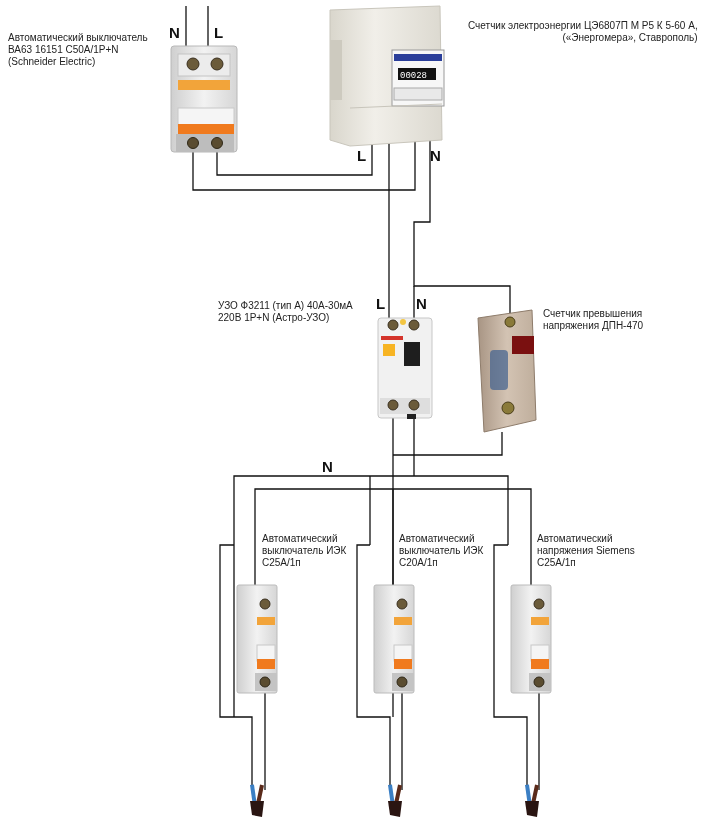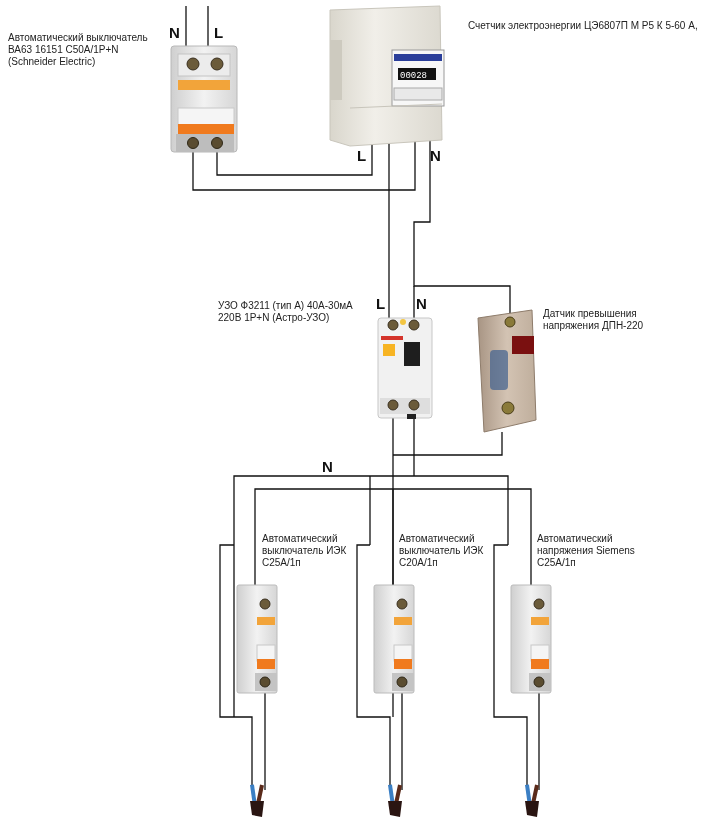--- a/index.html
+++ b/index.html
@@ -159,34 +159,35 @@
 <span class="term" style="left:214px;top:24px;">L</span>
 
 <div class="lbl" style="left:8px;top:32px;">
   <div>Автоматический выключатель</div>
   <div>ВА63 16151 С50А/1Р+N</div>
   <div>(Schneider Electric)</div>
 </div>
 
 <div class="lbl" style="left:468px;top:20px;text-align:right;">
   <div>Счетчик электроэнергии ЦЭ6807П М Р5 К 5-60 А,</div>
+  <div>(«Энергомера», Ставрополь)</div>
 </div>
 <span class="term" style="left:357px;top:147px;">L</span>
 <span class="term" style="left:430px;top:147px;">N</span>
 
 <div class="lbl" style="left:218px;top:300px;">
   <div>УЗО Ф3211 (тип А) 40А-30мА</div>
   <div>220В 1Р+N (Астро-УЗО)</div>
 </div>
 <span class="term" style="left:376px;top:295px;">L</span>
 <span class="term" style="left:416px;top:295px;">N</span>
 
 <div class="lbl" style="left:543px;top:308px;">
-  <div>Датчик превышения</div>
-  <div>напряжения ДПН-220</div>
+  <div>Счетчик превышения</div>
+  <div>напряжения ДПН-470</div>
 </div>
 
 <span class="term" style="left:322px;top:458px;">N</span>
 
 <div class="lbl" style="left:262px;top:533px;">
   <div>Автоматический</div>
   <div>выключатель ИЭК</div>
   <div>С25А/1п</div>
 </div>
 <div class="lbl" style="left:399px;top:533px;">

